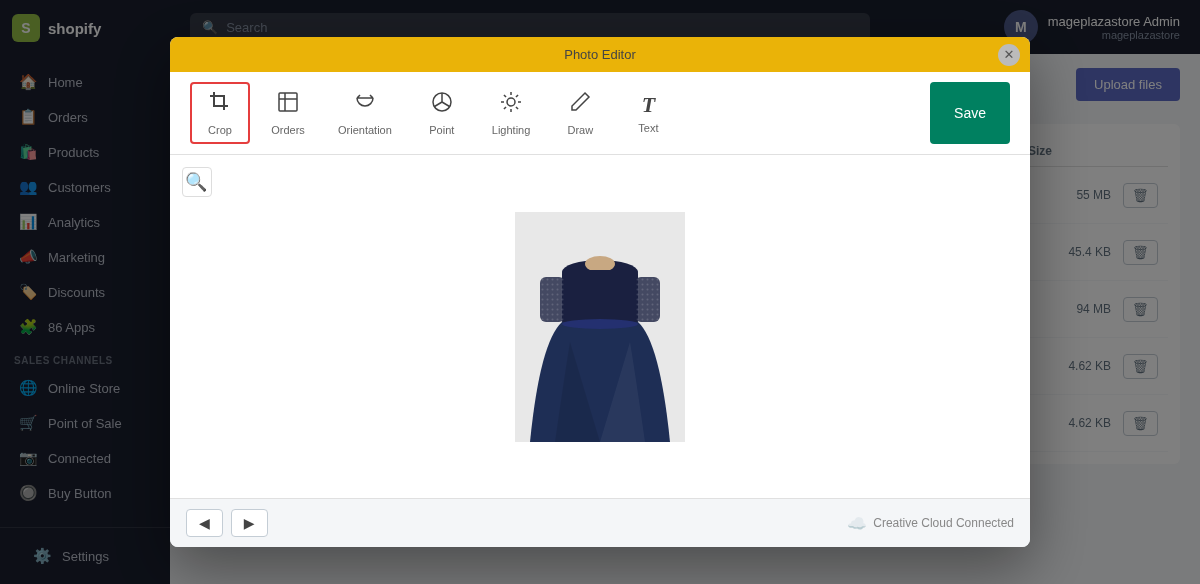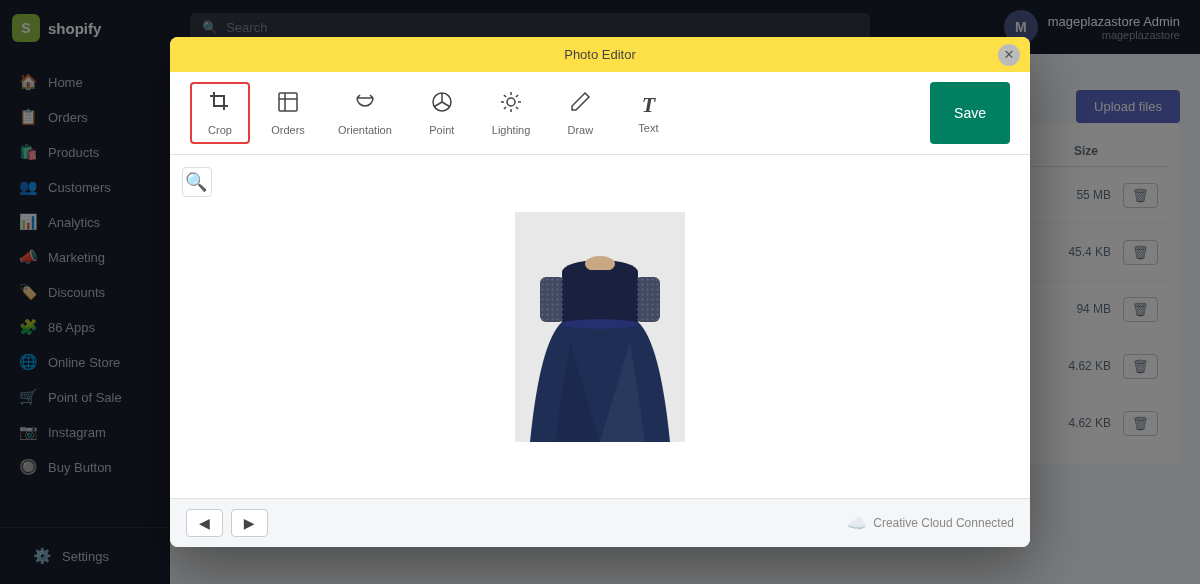--- a/index.html
+++ b/index.html
@@ -74,21 +74,21 @@
     }
     .admin-info { text-align: right; }
     .admin-name { color: white; font-size: 13px; font-weight: 500; }
     .admin-store { color: #8892a4; font-size: 11px; }
 
     
     .page-content {
       flex: 1; padding: 20px; position: relative; overflow: hidden;
     }
     .upload-btn {
-      position: absolute; top: 36px; right: 20px;
+      position: absolute; top: 14px; right: 20px;
       background: #5c6ac4; color: white;
       border: none; border-radius: 4px;
       padding: 9px 18px; font-size: 13px; cursor: pointer;
     }
 
     
     .file-list-area {
       background: white; border-radius: 6px;
       padding: 12px; margin-top: 50px;
     }
@@ -107,21 +107,21 @@
     .file-row-url input {
       width: 100%; padding: 5px 8px;
       border: 1px solid #c4cdd5; border-radius: 4px;
       font-size: 12px; color: #637381;
     }
     .file-row-size { width: 70px; text-align: right; color: #637381; font-size: 12px; }
     .delete-btn {
       background: none; border: 1px solid #c4cdd5; border-radius: 4px;
       padding: 4px 8px; cursor: pointer; color: #637381;
     }
-    .size-header { width: 70px; text-align: right; }
+    .size-header { width: 70px; text-align: left; }
     .thumb-placeholder {
       width: 36px; height: 36px; background: #dfe3e8; border-radius: 3px;
       display: flex; align-items: center; justify-content: center; font-size: 18px;
     }
     .checkbox-col { width: 20px; }
 
     
     .modal-overlay {
       position: fixed; top: 0; left: 0; right: 0; bottom: 0;
       background: rgba(0,0,0,0.5); z-index: 100;
@@ -129,21 +129,21 @@
     }
     .modal {
       background: #f4f6f8;
       border-radius: 8px;
       width: 860px; height: 510px;
       box-shadow: 0 20px 60px rgba(0,0,0,0.4);
       display: flex; flex-direction: column;
       position: relative;
     }
     .modal-header {
-      background: #fde047; border-radius: 8px 8px 0 0;
+      background: #eab308; border-radius: 8px 8px 0 0;
       padding: 10px 16px;
       display: flex; align-items: center; justify-content: center;
       font-size: 13px; color: #444; font-weight: 500;
       position: relative;
     }
     .modal-close {
       position: absolute; right: 10px; top: 50%; transform: translateY(-50%);
       background: #bbb; border: none; border-radius: 50%;
       width: 22px; height: 22px; cursor: pointer;
       display: flex; align-items: center; justify-content: center;
@@ -243,31 +243,32 @@
       <span>Marketing</span>
     </div>
     <div class="nav-item">
       <span class="nav-icon">🏷️</span>
       <span>Discounts</span>
     </div>
     <div class="nav-item">
       <span class="nav-icon">🧩</span>
       <span>86 Apps</span>
     </div>
+    <div class="nav-section-label">SALES CHANNELS</div>
     <div class="nav-item">
       <span class="nav-icon">🌐</span>
       <span>Online Store</span>
     </div>
     <div class="nav-item">
       <span class="nav-icon">🛒</span>
       <span>Point of Sale</span>
     </div>
     <div class="nav-item">
       <span class="nav-icon">📷</span>
-      <span>Instagram</span>
+      <span>Connected</span>
     </div>
     <div class="nav-item">
       <span class="nav-icon">🔘</span>
       <span>Buy Button</span>
     </div>
   </div>
   <div class="sidebar-footer">
     <div class="nav-item">
       <span class="nav-icon">⚙️</span>
       <span>Settings</span>

